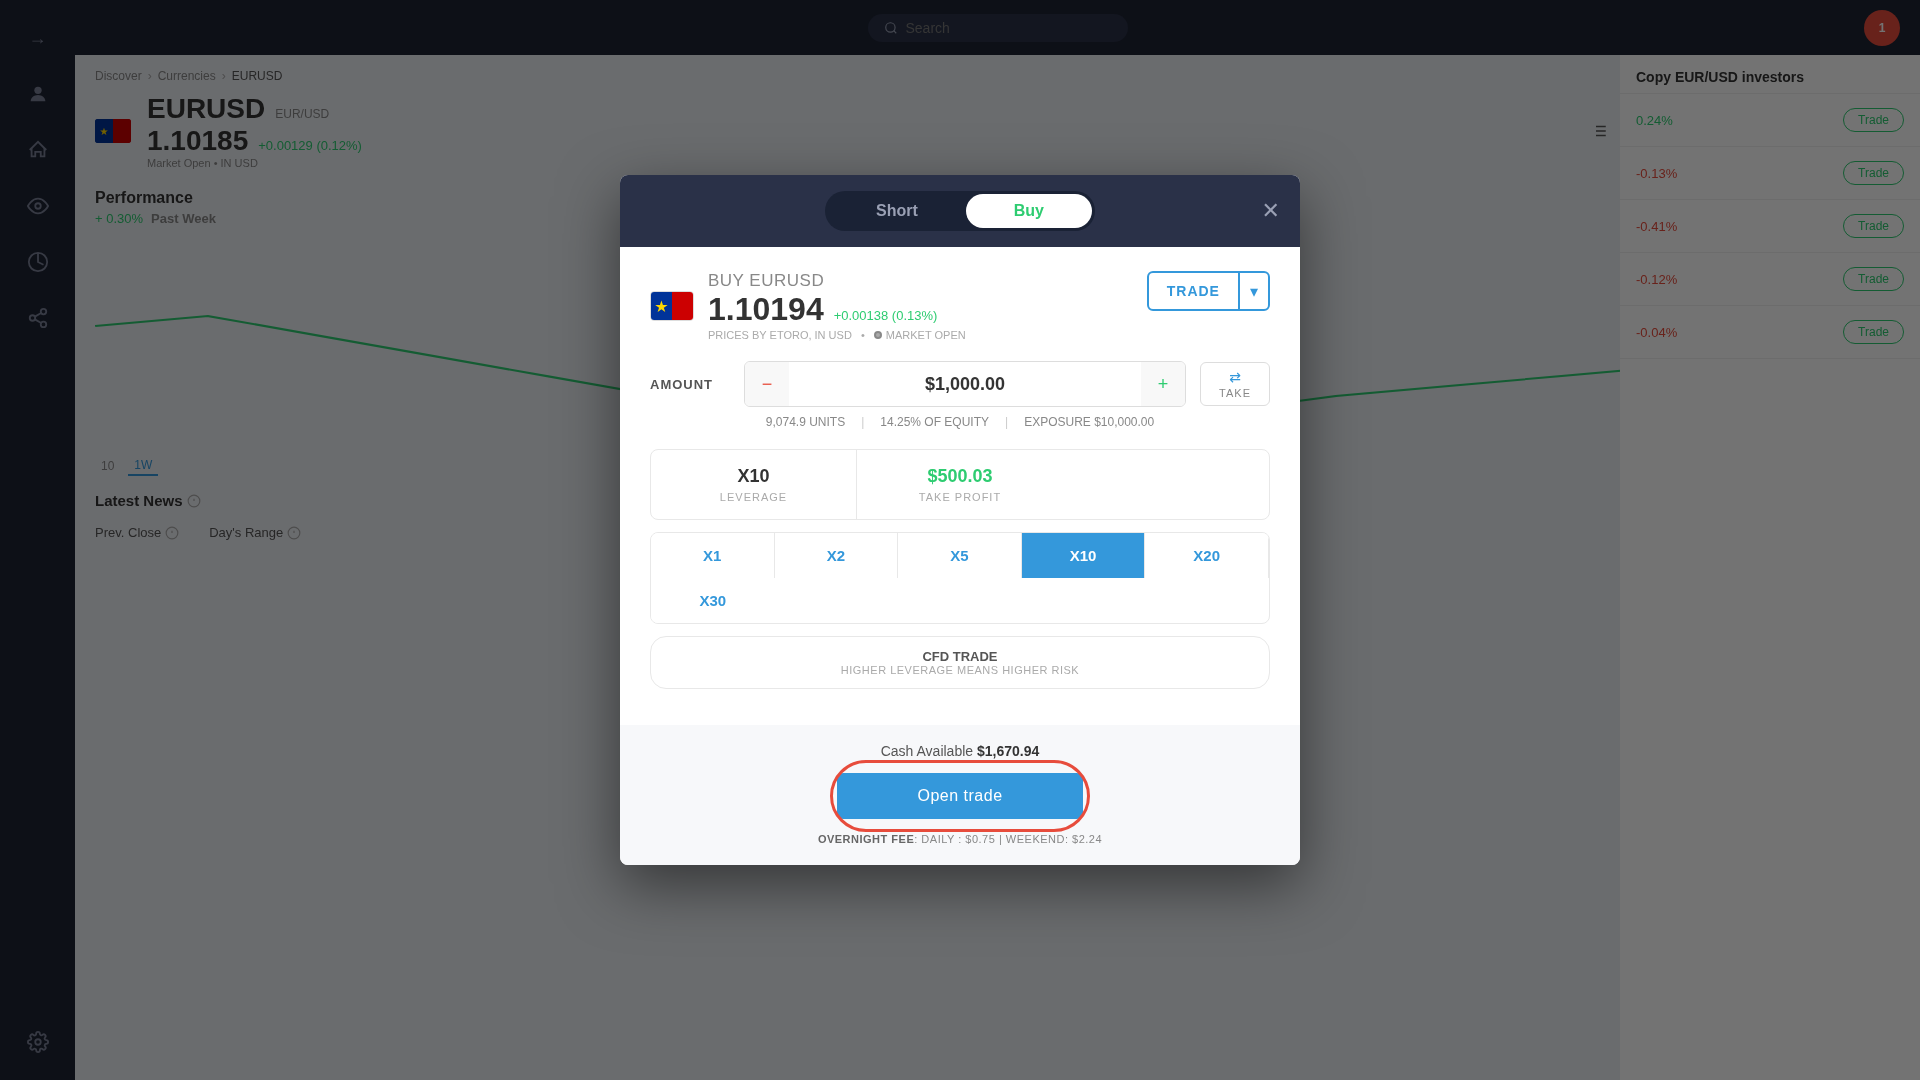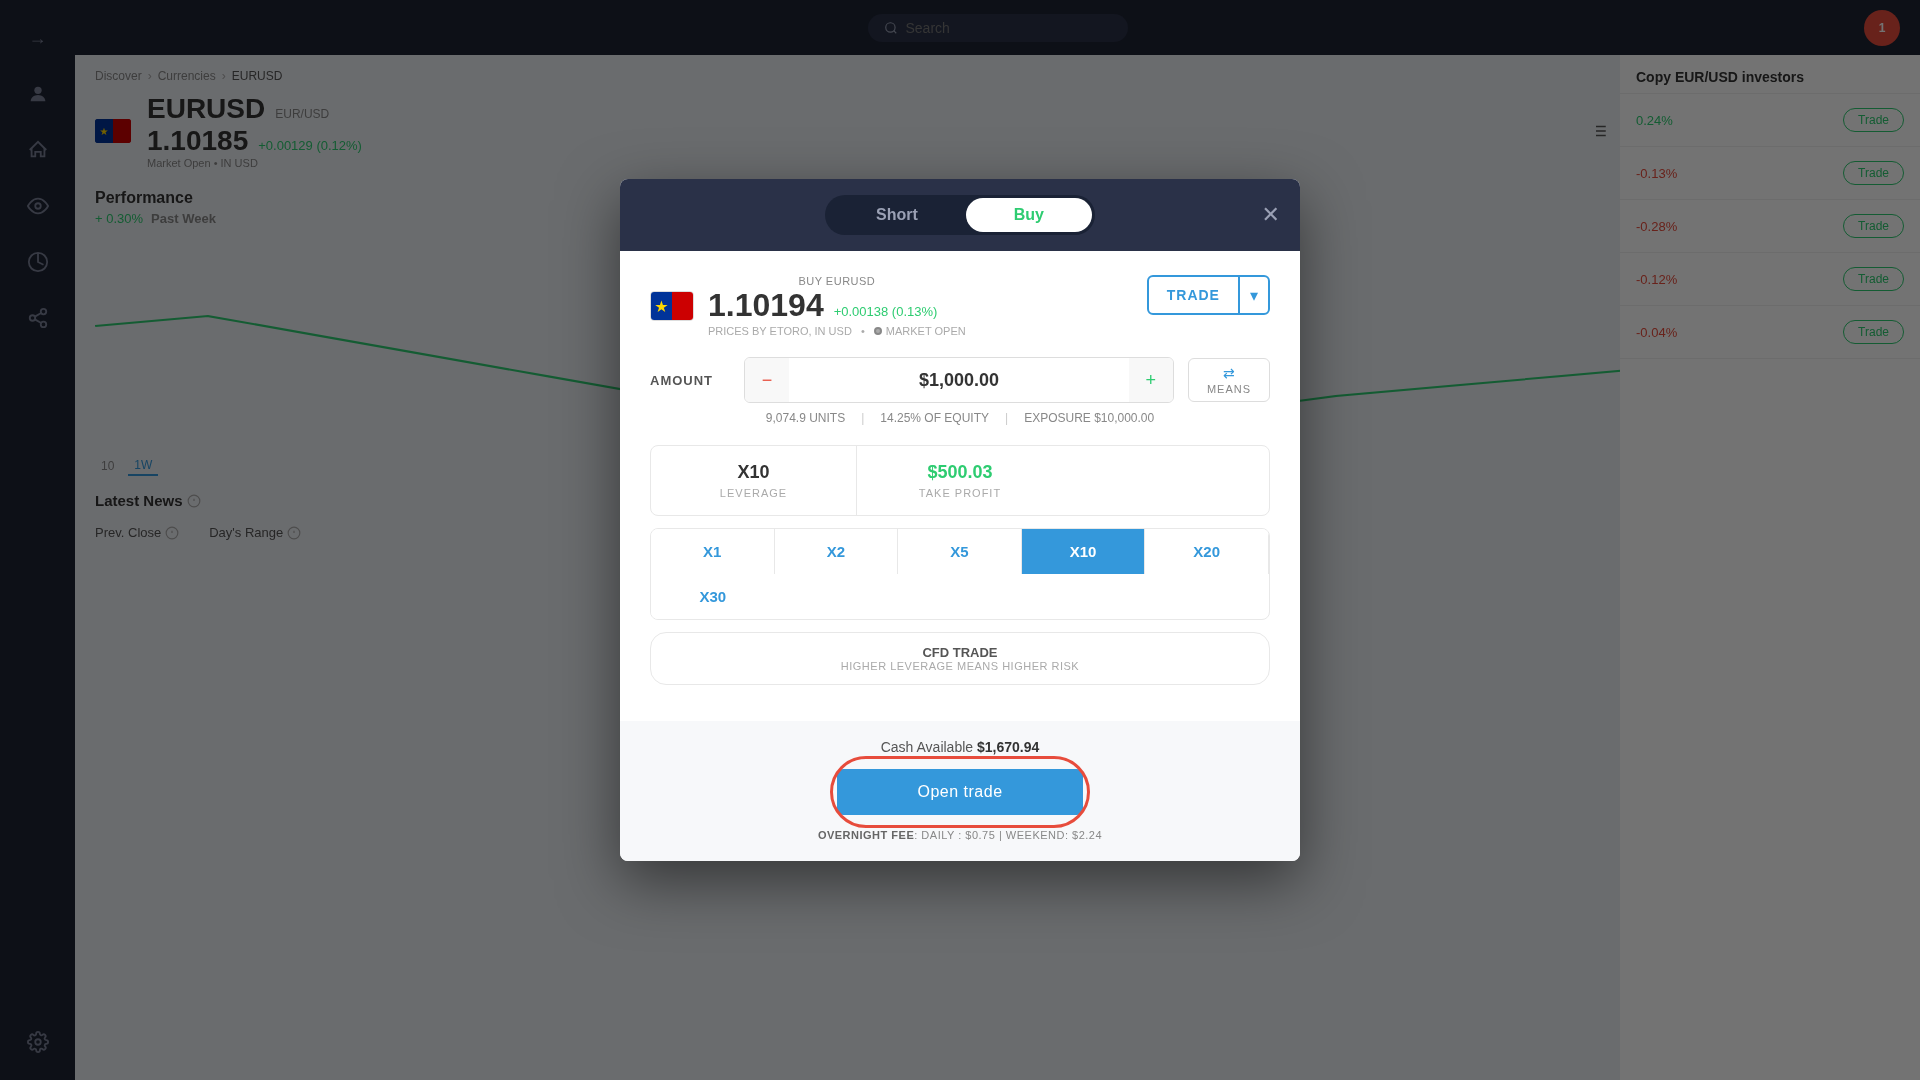--- a/index.html
+++ b/index.html
@@ -320,26 +320,25 @@
       flex: 1;
       display: flex; align-items: center; justify-content: center;
       color: #FFD700;
       font-size: 16px;
     }
     .flag-us {
       background: #cc0001;
       flex: 1;
     }
     .buy-label {
-      font-size: 11px;
+      font-size: 17px;
       color: #888;
       text-transform: uppercase;
       letter-spacing: 0.5px;
       margin-bottom: 2px;
-      text-align: center;
     }
     .buy-price {
       font-size: 32px;
       font-weight: bold;
       color: #333;
       line-height: 1;
       margin-bottom: 2px;
     }
     .buy-price-change {
       font-size: 13px;
@@ -804,21 +803,21 @@
   <div class="right-header">Copy EUR/USD investors</div>
   <div class="right-item">
     <span class="right-item-change-green">0.24%</span>
     <button class="trade-btn">Trade</button>
   </div>
   <div class="right-item">
     <span class="right-item-change-red">-0.13%</span>
     <button class="trade-btn">Trade</button>
   </div>
   <div class="right-item">
-    <span class="right-item-change-red">-0.28%</span>
+    <span class="right-item-change-red">-0.41%</span>
     <button class="trade-btn">Trade</button>
   </div>
   <div class="right-item">
     <span class="right-item-change-red">-0.12%</span>
     <button class="trade-btn">Trade</button>
   </div>
   <div class="right-item">
     <span class="right-item-change-red">-0.04%</span>
     <button class="trade-btn">Trade</button>
   </div>
@@ -871,21 +870,21 @@
 
       <div class="amount-row">
         <div class="amount-label">AMOUNT</div>
         <div class="amount-control">
           <button class="amount-btn minus">−</button>
           <input class="amount-input" type="text" value="$1,000.00" style="">
           <button class="amount-btn plus">+</button>
         </div>
         <div class="units-btn">
           <span class="units-arrows">⇄</span>
-          <span class="units-label">MEANS</span>
+          <span class="units-label">TAKE</span>
         </div>
       </div>
 
       <div class="amount-info">
         <span>9,074.9 UNITS</span>
         <span class="amount-info-sep">|</span>
         <span>14.25% OF EQUITY</span>
         <span class="amount-info-sep">|</span>
         <span>EXPOSURE $10,000.00</span>
       </div>

